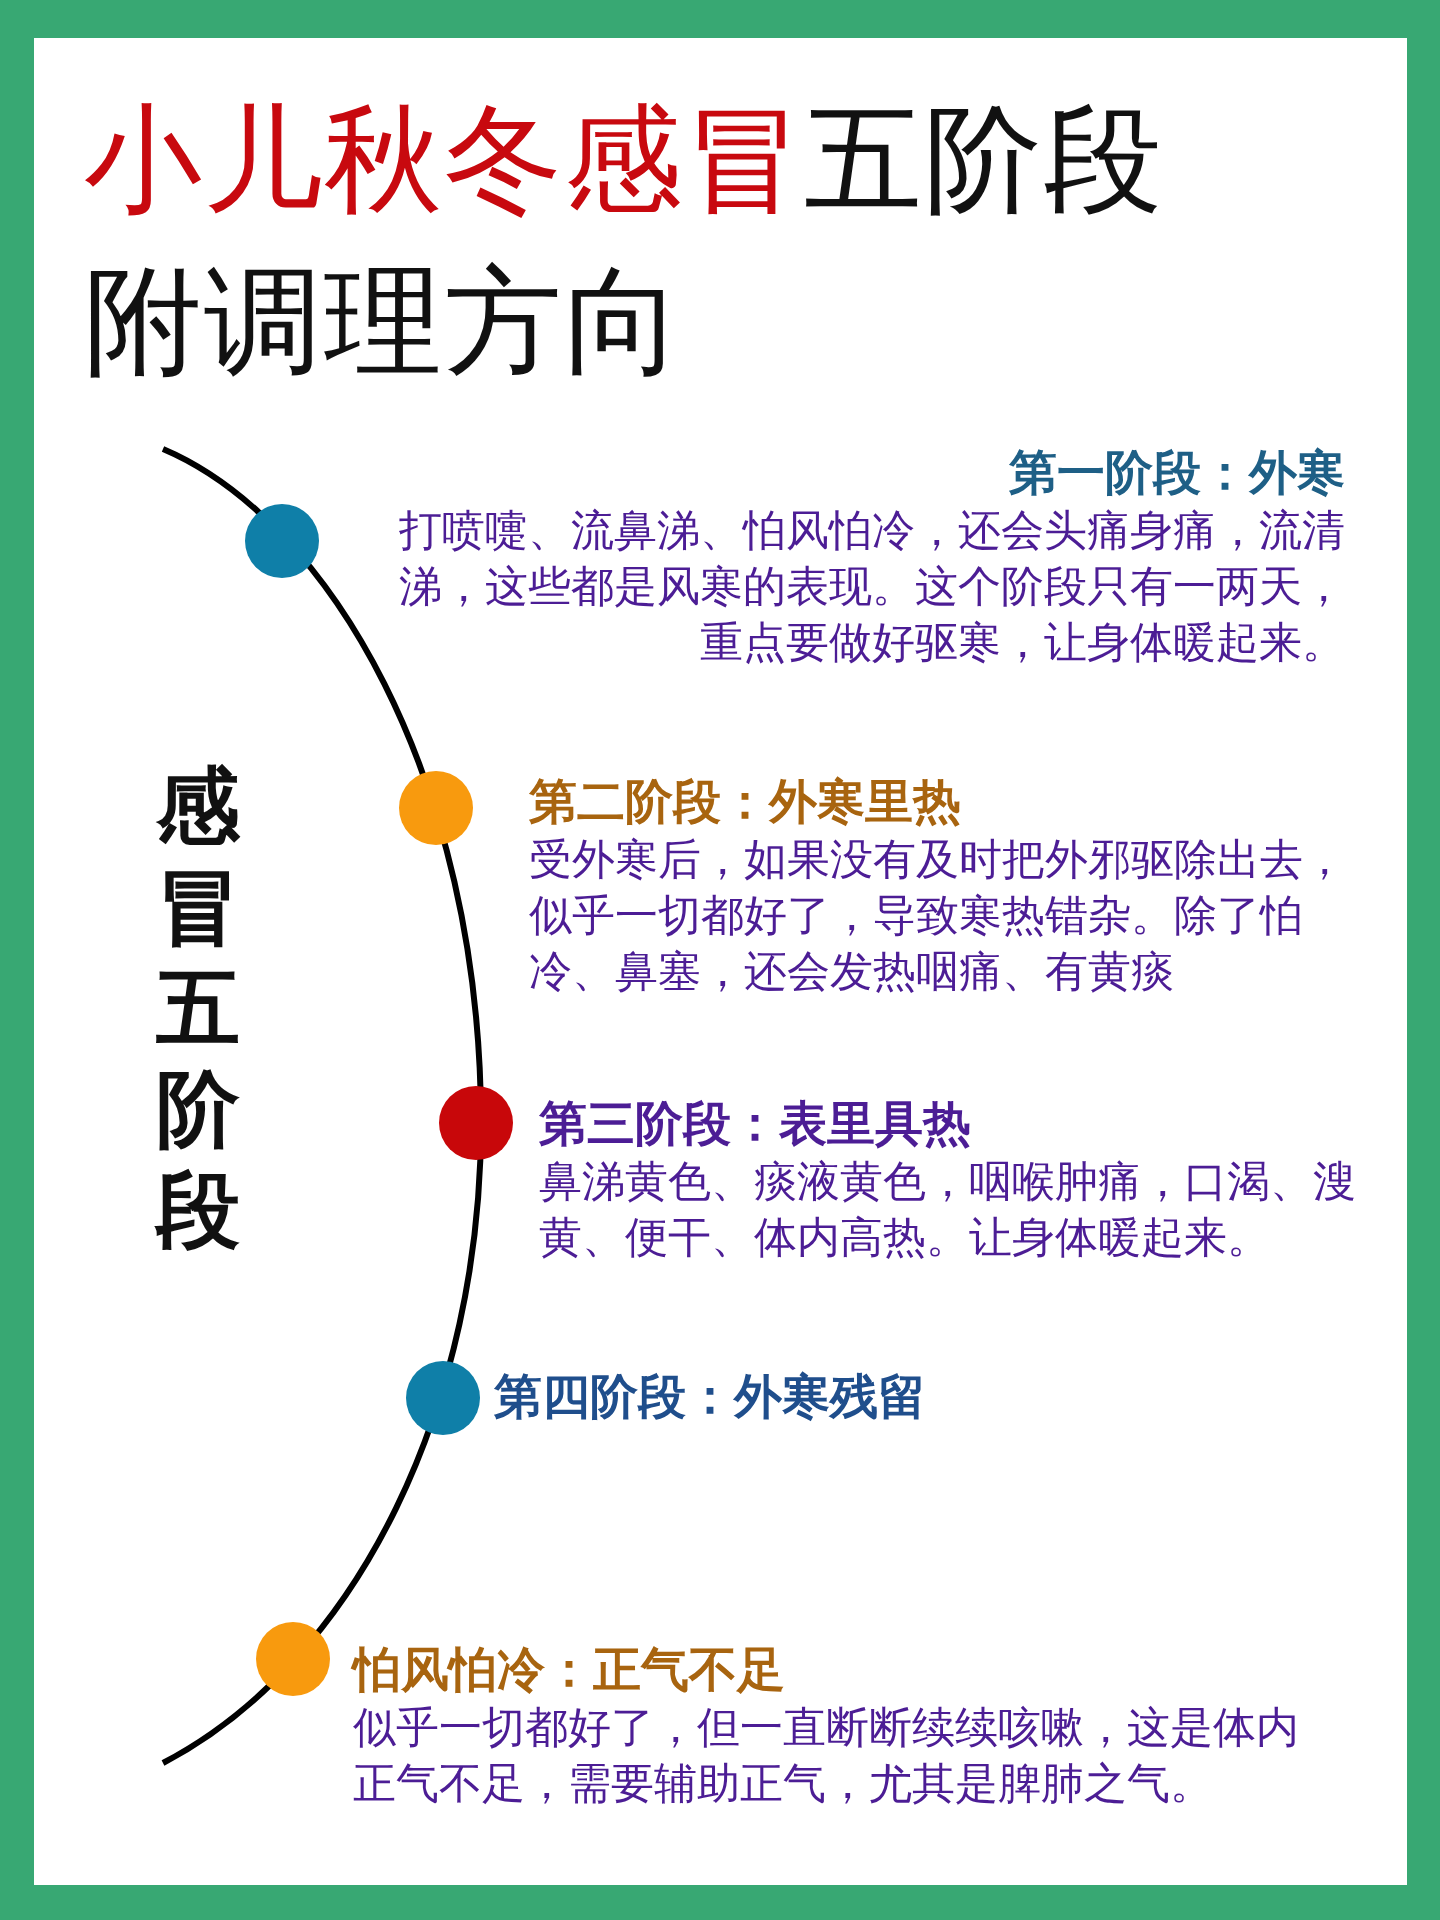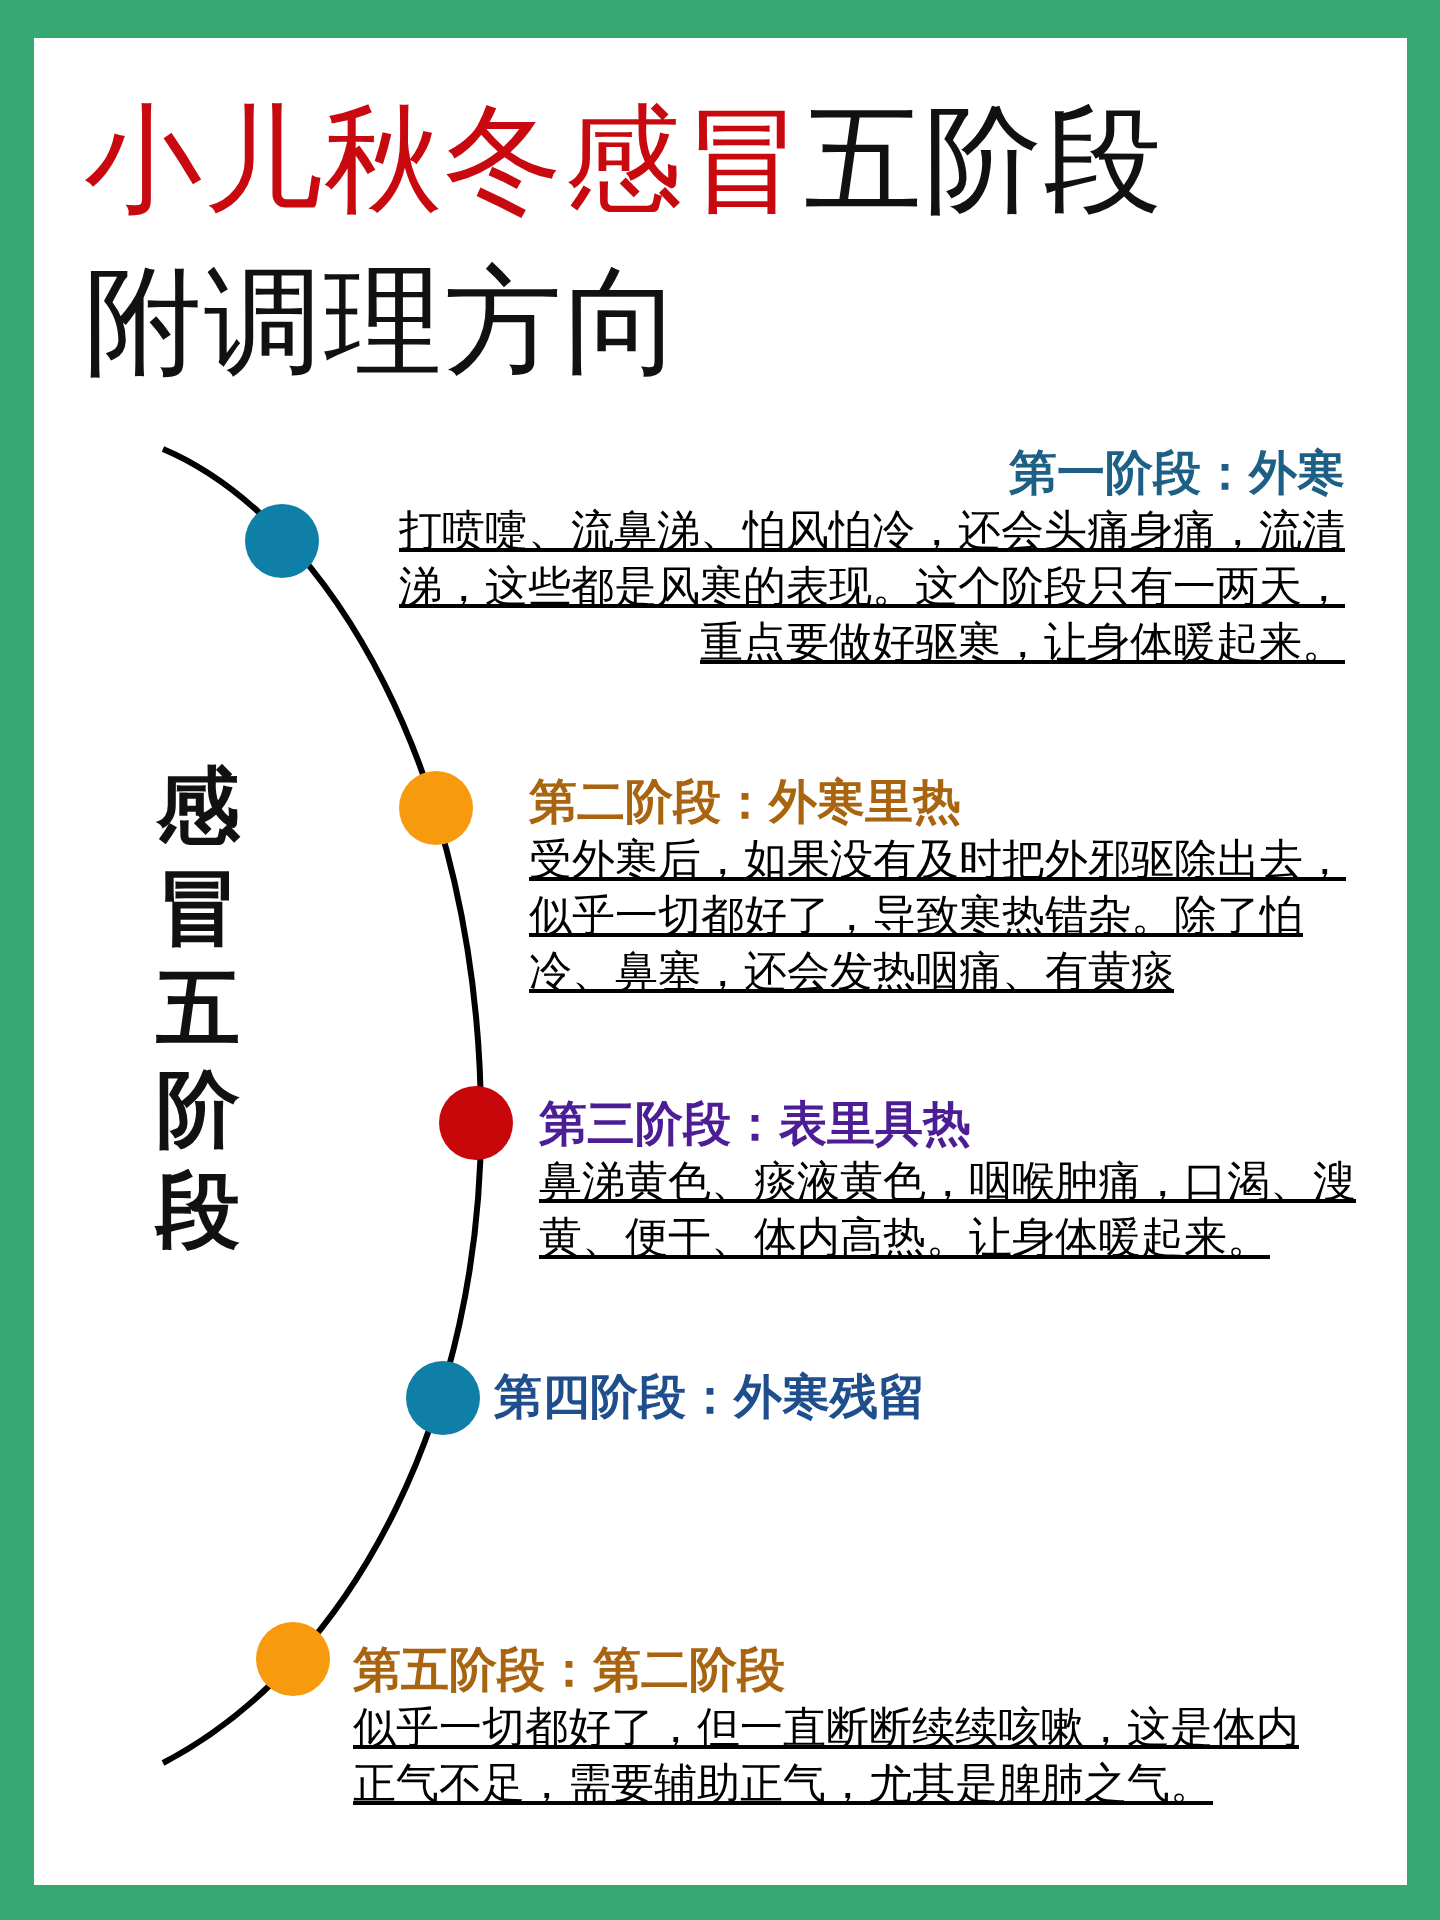--- a/index.html
+++ b/index.html
@@ -26,21 +26,21 @@
     position:absolute; left:152px; top:756px; width:92px;
     font-weight:bold; font-size:84px; line-height:101px; color:#111;
     text-align:center;
   }
   .vlabel span { display:block; }
   .stage { position:absolute; }
   .stage .st-title {
     font-weight:bold; font-size:48px; line-height:56px; white-space:nowrap; margin:0;
   }
   .stage .st-body {
-    font-size:43px; line-height:56px; color:#000000; margin:2px 0 0 0;text-decoration:underline;
+    font-size:43px; line-height:56px; color:#4c1d95; margin:2px 0 0 0;
   }
   .s1 { left:395px; top:444px; width:950px;text-align:right; }
   .s2 { left:529px; top:773px; width:850px; }
   .s3 { left:539px; top:1095px; width:840px; }
   .s4 { left:494px; top:1368px; width:850px; }
   .s5 { left:353px; top:1641px; width:950px; }
 </style>
 </head>
 <body>
 
@@ -79,15 +79,15 @@
 <div class="stage s3">
   <h3 class="st-title" style="color:#4c1d95">第三阶段：表里具热</h3>
   <p class="st-body">鼻涕黄色、痰液黄色，咽喉肿痛，口渴、溲黄、便干、体内高热。让身体暖起来。</p>
 </div>
 
 <div class="stage s4">
   <h3 class="st-title" style="color:#1f4e8c">第四阶段：外寒残留</h3>
 </div>
 
 <div class="stage s5">
-  <h3 class="st-title" style="color:#a8640f">第五阶段：第二阶段</h3>
+  <h3 class="st-title" style="color:#a8640f">怕风怕冷：正气不足</h3>
   <p class="st-body">似乎一切都好了，但一直断断续续咳嗽，这是体内正气不足，需要辅助正气，尤其是脾肺之气。</p>
 </div>
 
 </body></html>

